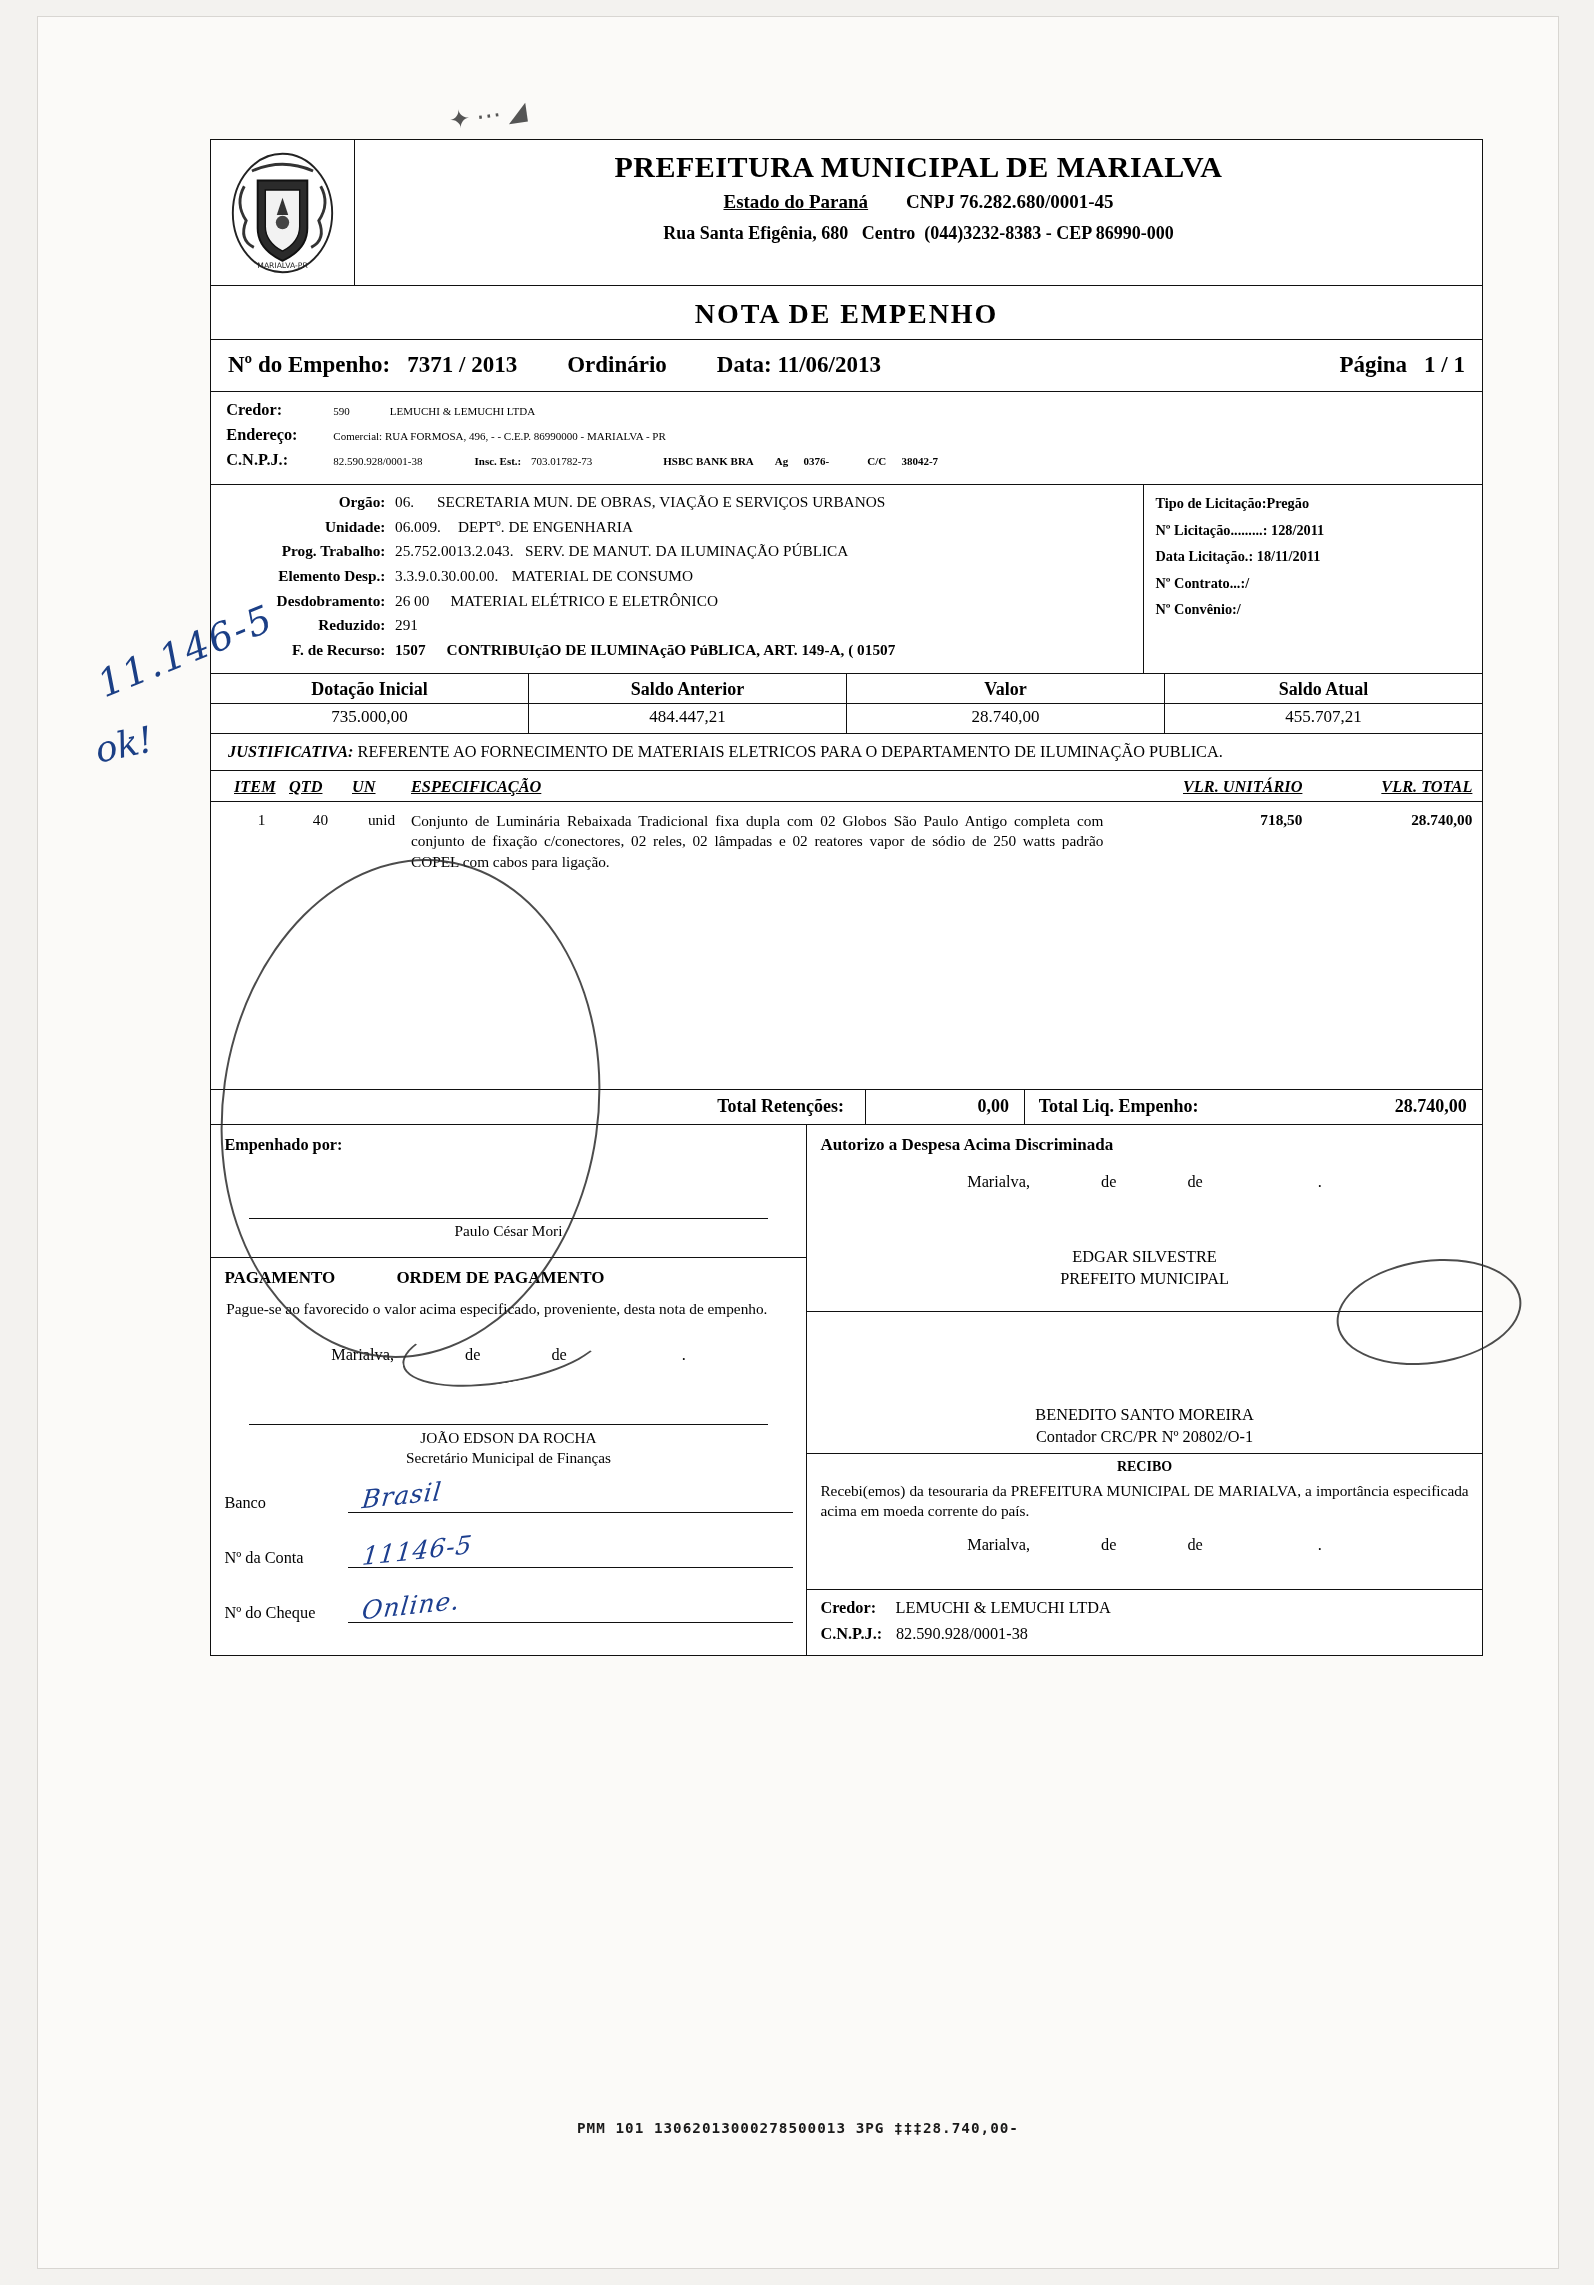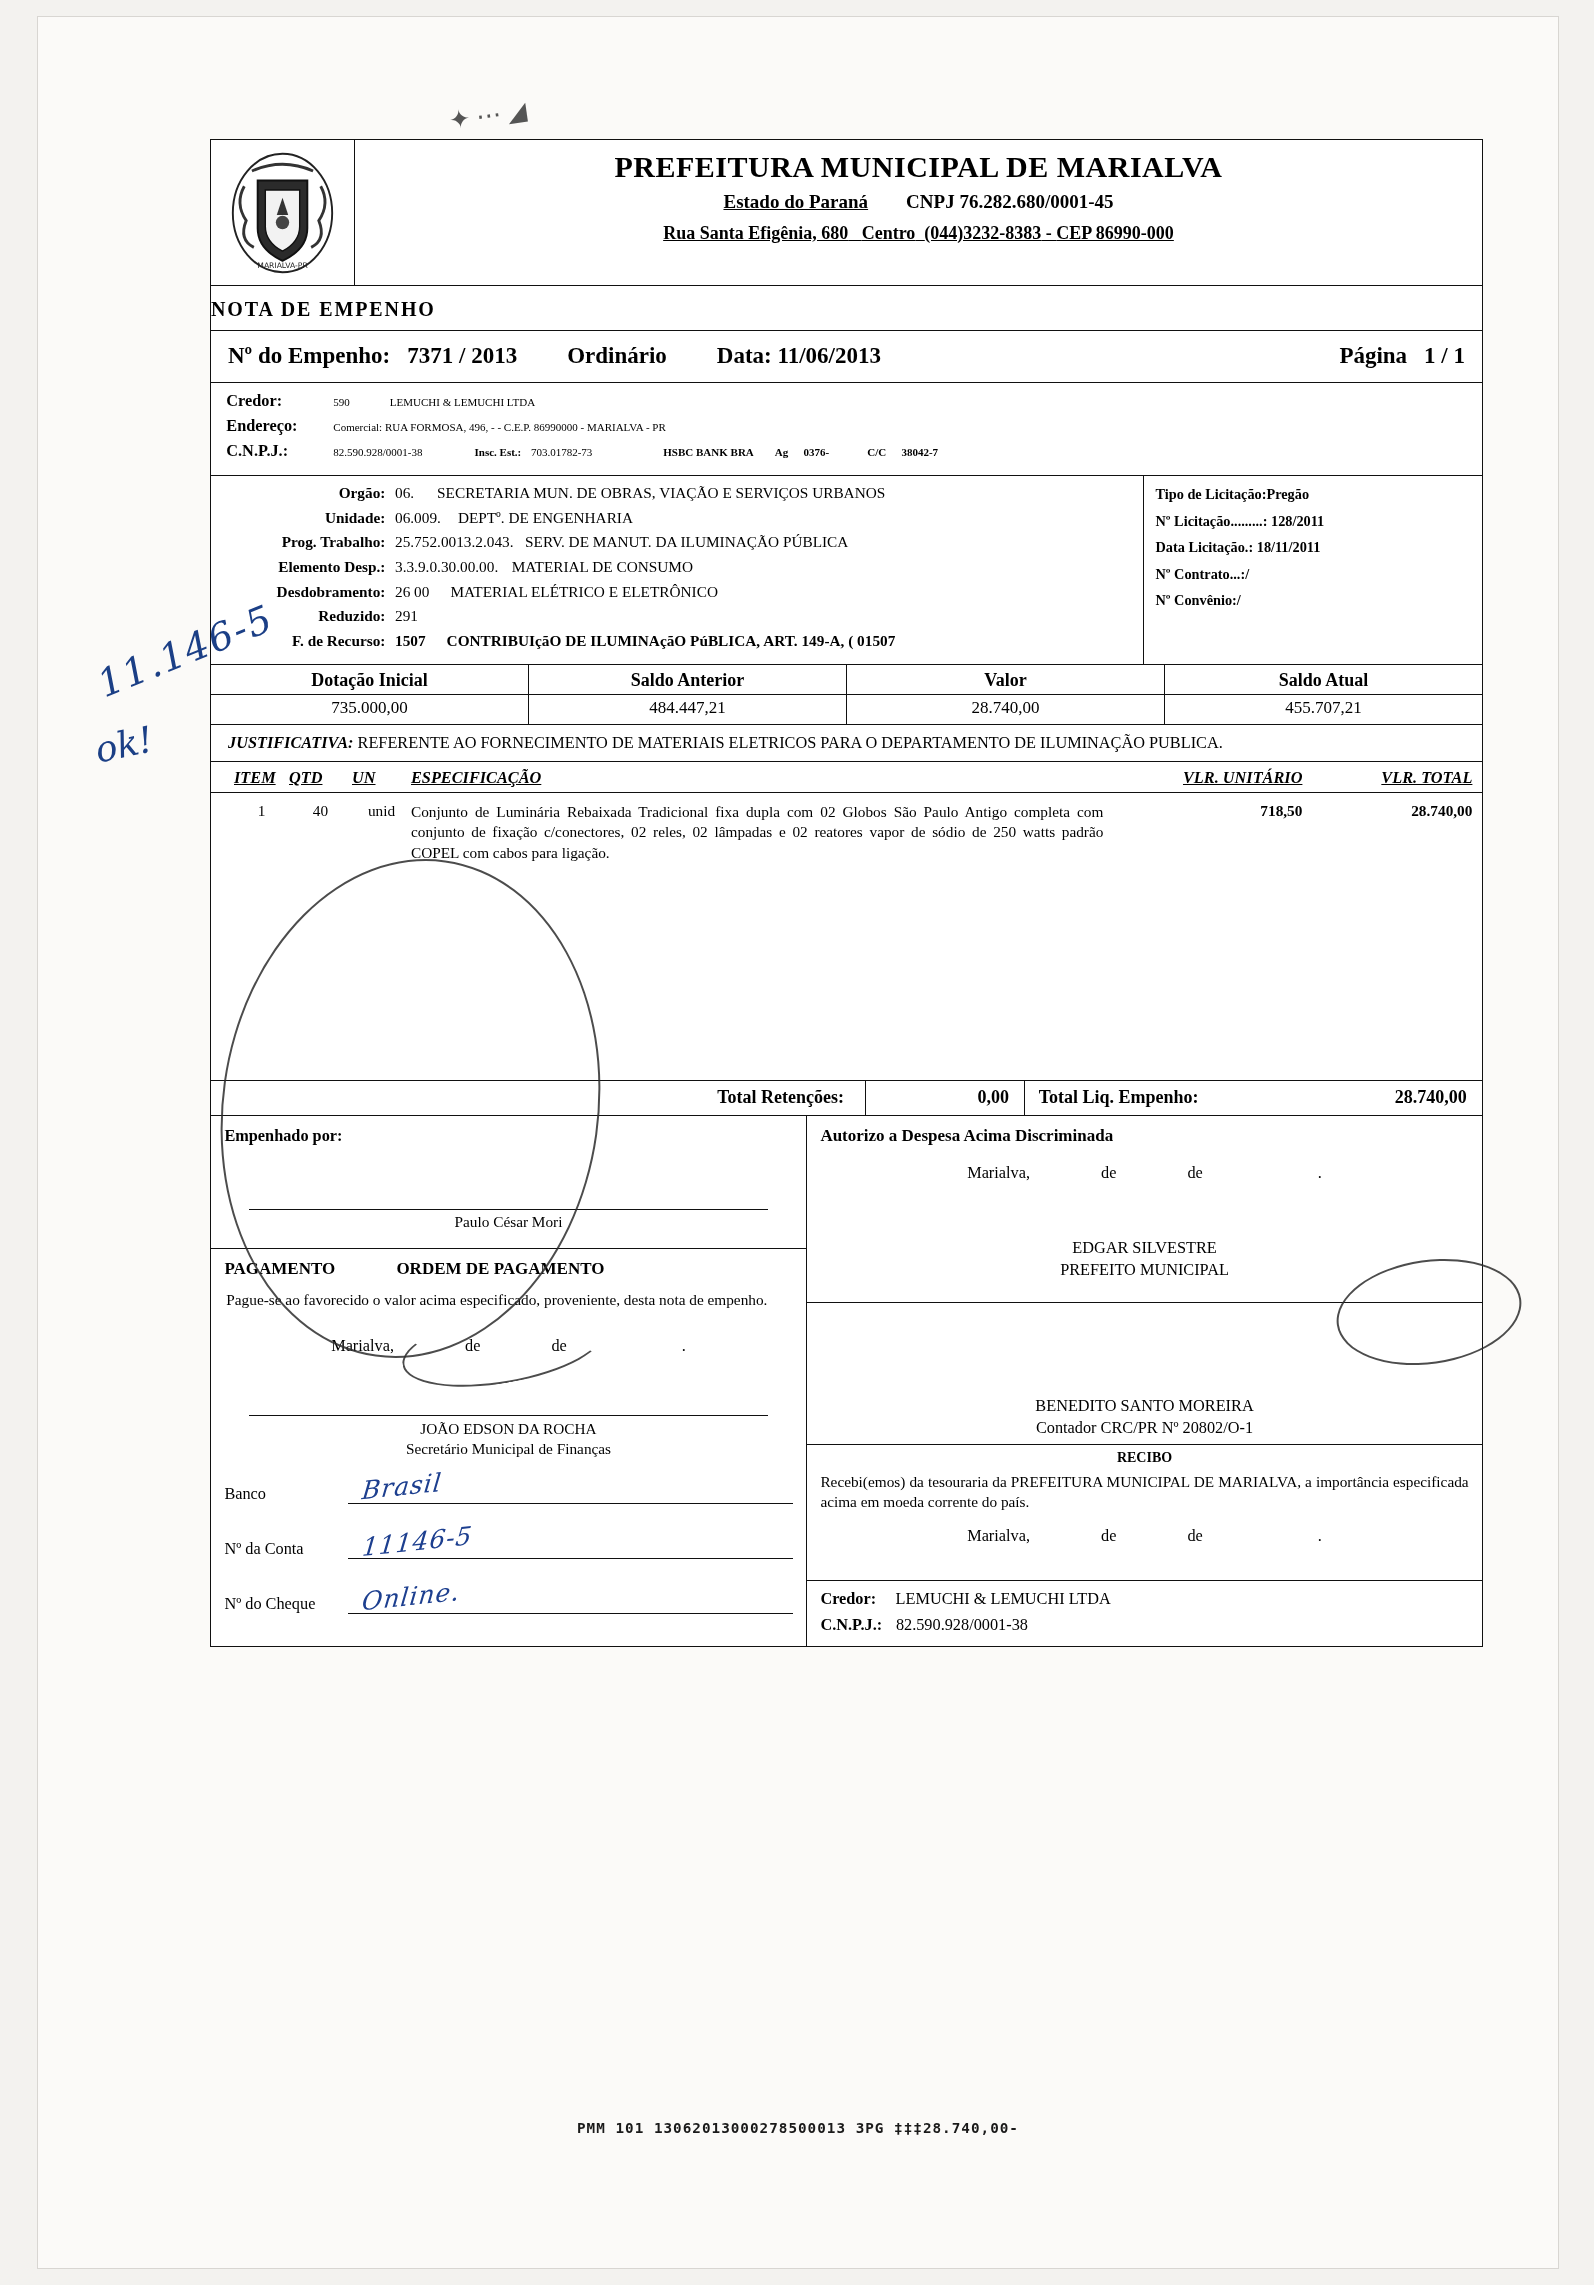--- a/index.html
+++ b/index.html
@@ -48,25 +48,26 @@
     flex:1;
     text-align:center;
     padding:9.6px 7.6px 7.6px 7.6px;
   }
   .h-title{
     font-size:30px;font-weight:bold;letter-spacing:0.5px;
     margin-bottom:7.6px;
   }
   .h-line2{font-size:19px;font-weight:bold;margin-bottom:9.6px;}
   .h-line2 .gap{display:inline-block;width:38px;}
-  .h-line3{font-size:18px;font-weight:bold;text-decoration:underline;}
+  .h-line3{font-size:18px;font-weight:bold;}
   .h-line3 .nound{text-decoration:none;}
   .u{text-decoration:underline;}
   .notatitle{
-    font-size:20px;font-weight:bold;
+    text-align:center;
+    font-size:28px;font-weight:bold;
     letter-spacing:1.9px;
     padding:11.5px 0 9.6px 0;
     border-bottom:1.9px solid #111;
   }
   .empline{
     display:flex;align-items:center;
     font-size:23px;font-weight:bold;
     padding:12.4px 17px;
     border-bottom:1.9px solid #111;
   }

